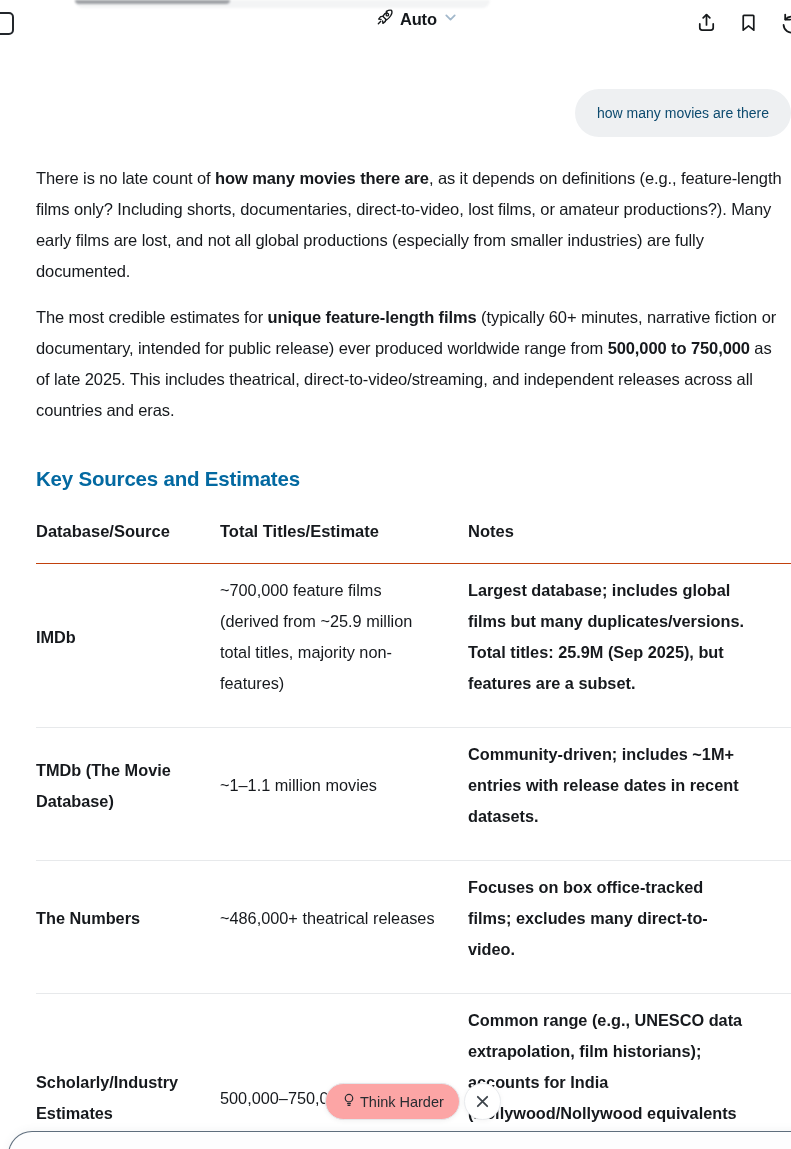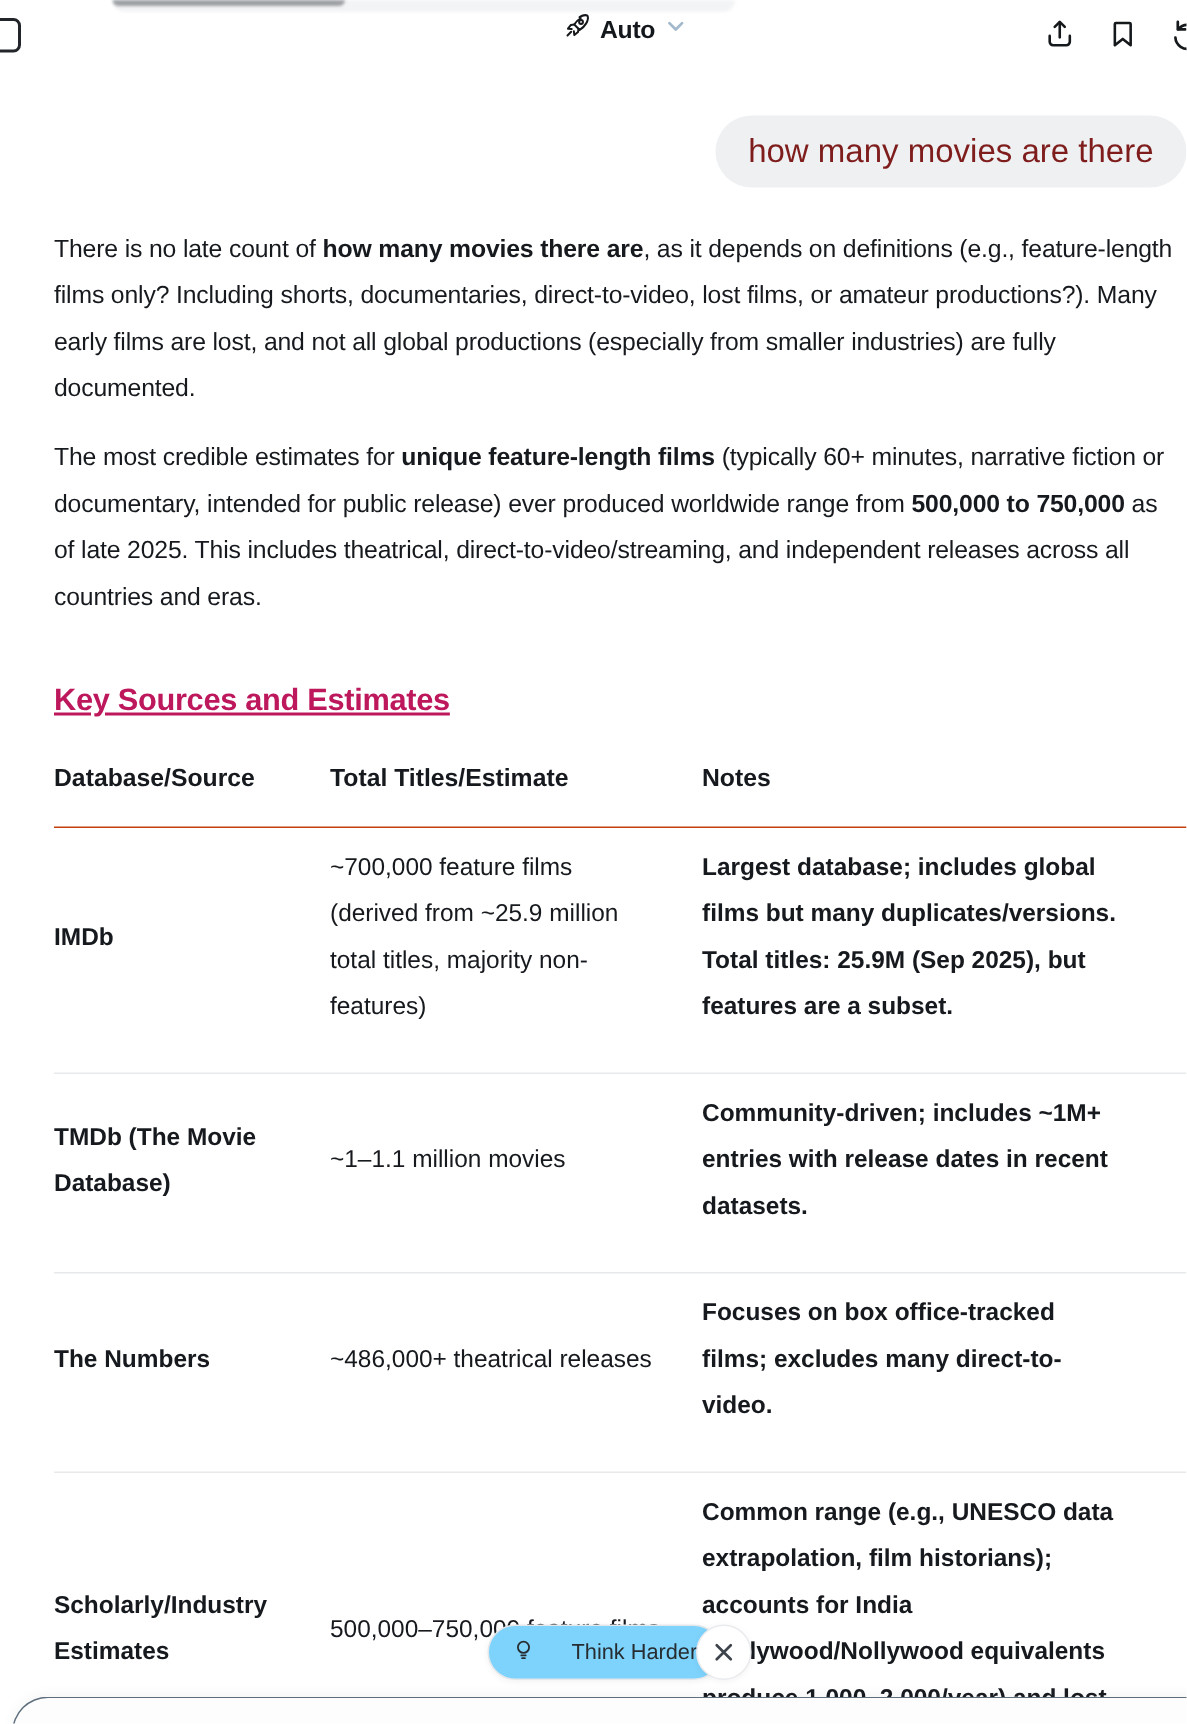--- a/index.html
+++ b/index.html
@@ -21,43 +21,43 @@
   .model-selector{position:absolute;left:375px;top:8px;display:flex;align-items:center;gap:6px;
     cursor:pointer;user-select:none;}
   .model-selector .label{font-size:16.5px;font-weight:bold;color:#14181c;letter-spacing:-0.2px;}
   .topbar-right{position:absolute;right:-12px;top:9px;display:flex;align-items:center;gap:16px;}
   .icon-btn{width:26px;height:26px;display:flex;align-items:center;justify-content:center;cursor:pointer;}
   .icon-btn svg{display:block;}
   
   .chat{position:absolute;top:44px;left:0;right:0;padding:0 6px 0 36px;}
   .bubble-row{display:flex;justify-content:flex-end;margin:33px -6px 26px 0;}
   .bubble{background:#eef0f2;border-radius:24px;padding:12px 22px;
-    font-size:22px;line-height:24px;color:#7f1d1d;}
+    font-size:14px;line-height:24px;color:#0c4a6e;margin-top:12px;}
   p.body-text{margin:0 0 15px;font-size:16.5px;line-height:31px;color:#16191d;letter-spacing:-0.1px;}
   p.body-text .bold{font-weight:bold;}
   h2.section-heading{margin:40px 0 18px;font-size:20.5px;line-height:26px;font-weight:bold;
-    color:#be185d;letter-spacing:-0.2px;text-decoration:underline;}
+    color:#0369a1;letter-spacing:-0.2px;}
   .table-intro{margin-bottom:8px;}
   
   table.sources-table{border-collapse:collapse;width:755px;table-layout:fixed;
     font-size:16.3px;line-height:31px;color:#16191d;}
   table.sources-table col.c1{width:184px;}
   table.sources-table col.c2{width:248px;}
   table.sources-table th{
     text-align:left;font-weight:bold;font-size:16.5px;vertical-align:bottom;
     padding:6px 28px 16px 0;border-bottom:1px solid #c2410c;}
   table.sources-table td{
     vertical-align:middle;padding:11px 28px 28px 0;border-bottom:1px solid #e7e9eb;}
   table.sources-table td.col-notes{padding-right:40px;font-weight:bold;}
   table.sources-table tr:last-child td{border-bottom:none;}
   table.sources-table td.col-source{font-weight:bold;}
   
   .think-btn{position:absolute;left:325px;top:1083px;height:37px;box-sizing:border-box;
-    display:flex;align-items:center;gap:24px;padding:0 15px;
-    background:#7dd3fc;border:1px solid #e4e7ea;border-radius:19px;
+    display:flex;align-items:center;gap:3px;padding:0 15px;
+    background:#fca5a5;border:1px solid #e4e7ea;border-radius:19px;
     box-shadow:0 1px 5px rgba(0,0,0,.06);cursor:pointer;
     font-size:14.5px;color:#272c31;white-space:nowrap;}
   .close-btn{position:absolute;left:464px;top:1083px;width:37px;height:37px;box-sizing:border-box;
     background:#fff;border:1px solid #e9ebee;border-radius:50%;
     box-shadow:0 1px 5px rgba(0,0,0,.05);cursor:pointer;
     display:flex;align-items:center;justify-content:center;}
   
   .composer{position:absolute;top:1131px;left:8px;width:820px;height:60px;box-sizing:border-box;
     background:#fdfdfe;border:1.4px solid #5f6e7d;border-bottom:none;
     border-radius:24px 24px 0 0;box-shadow:0 -1px 8px rgba(90,105,120,.07);cursor:text;}

